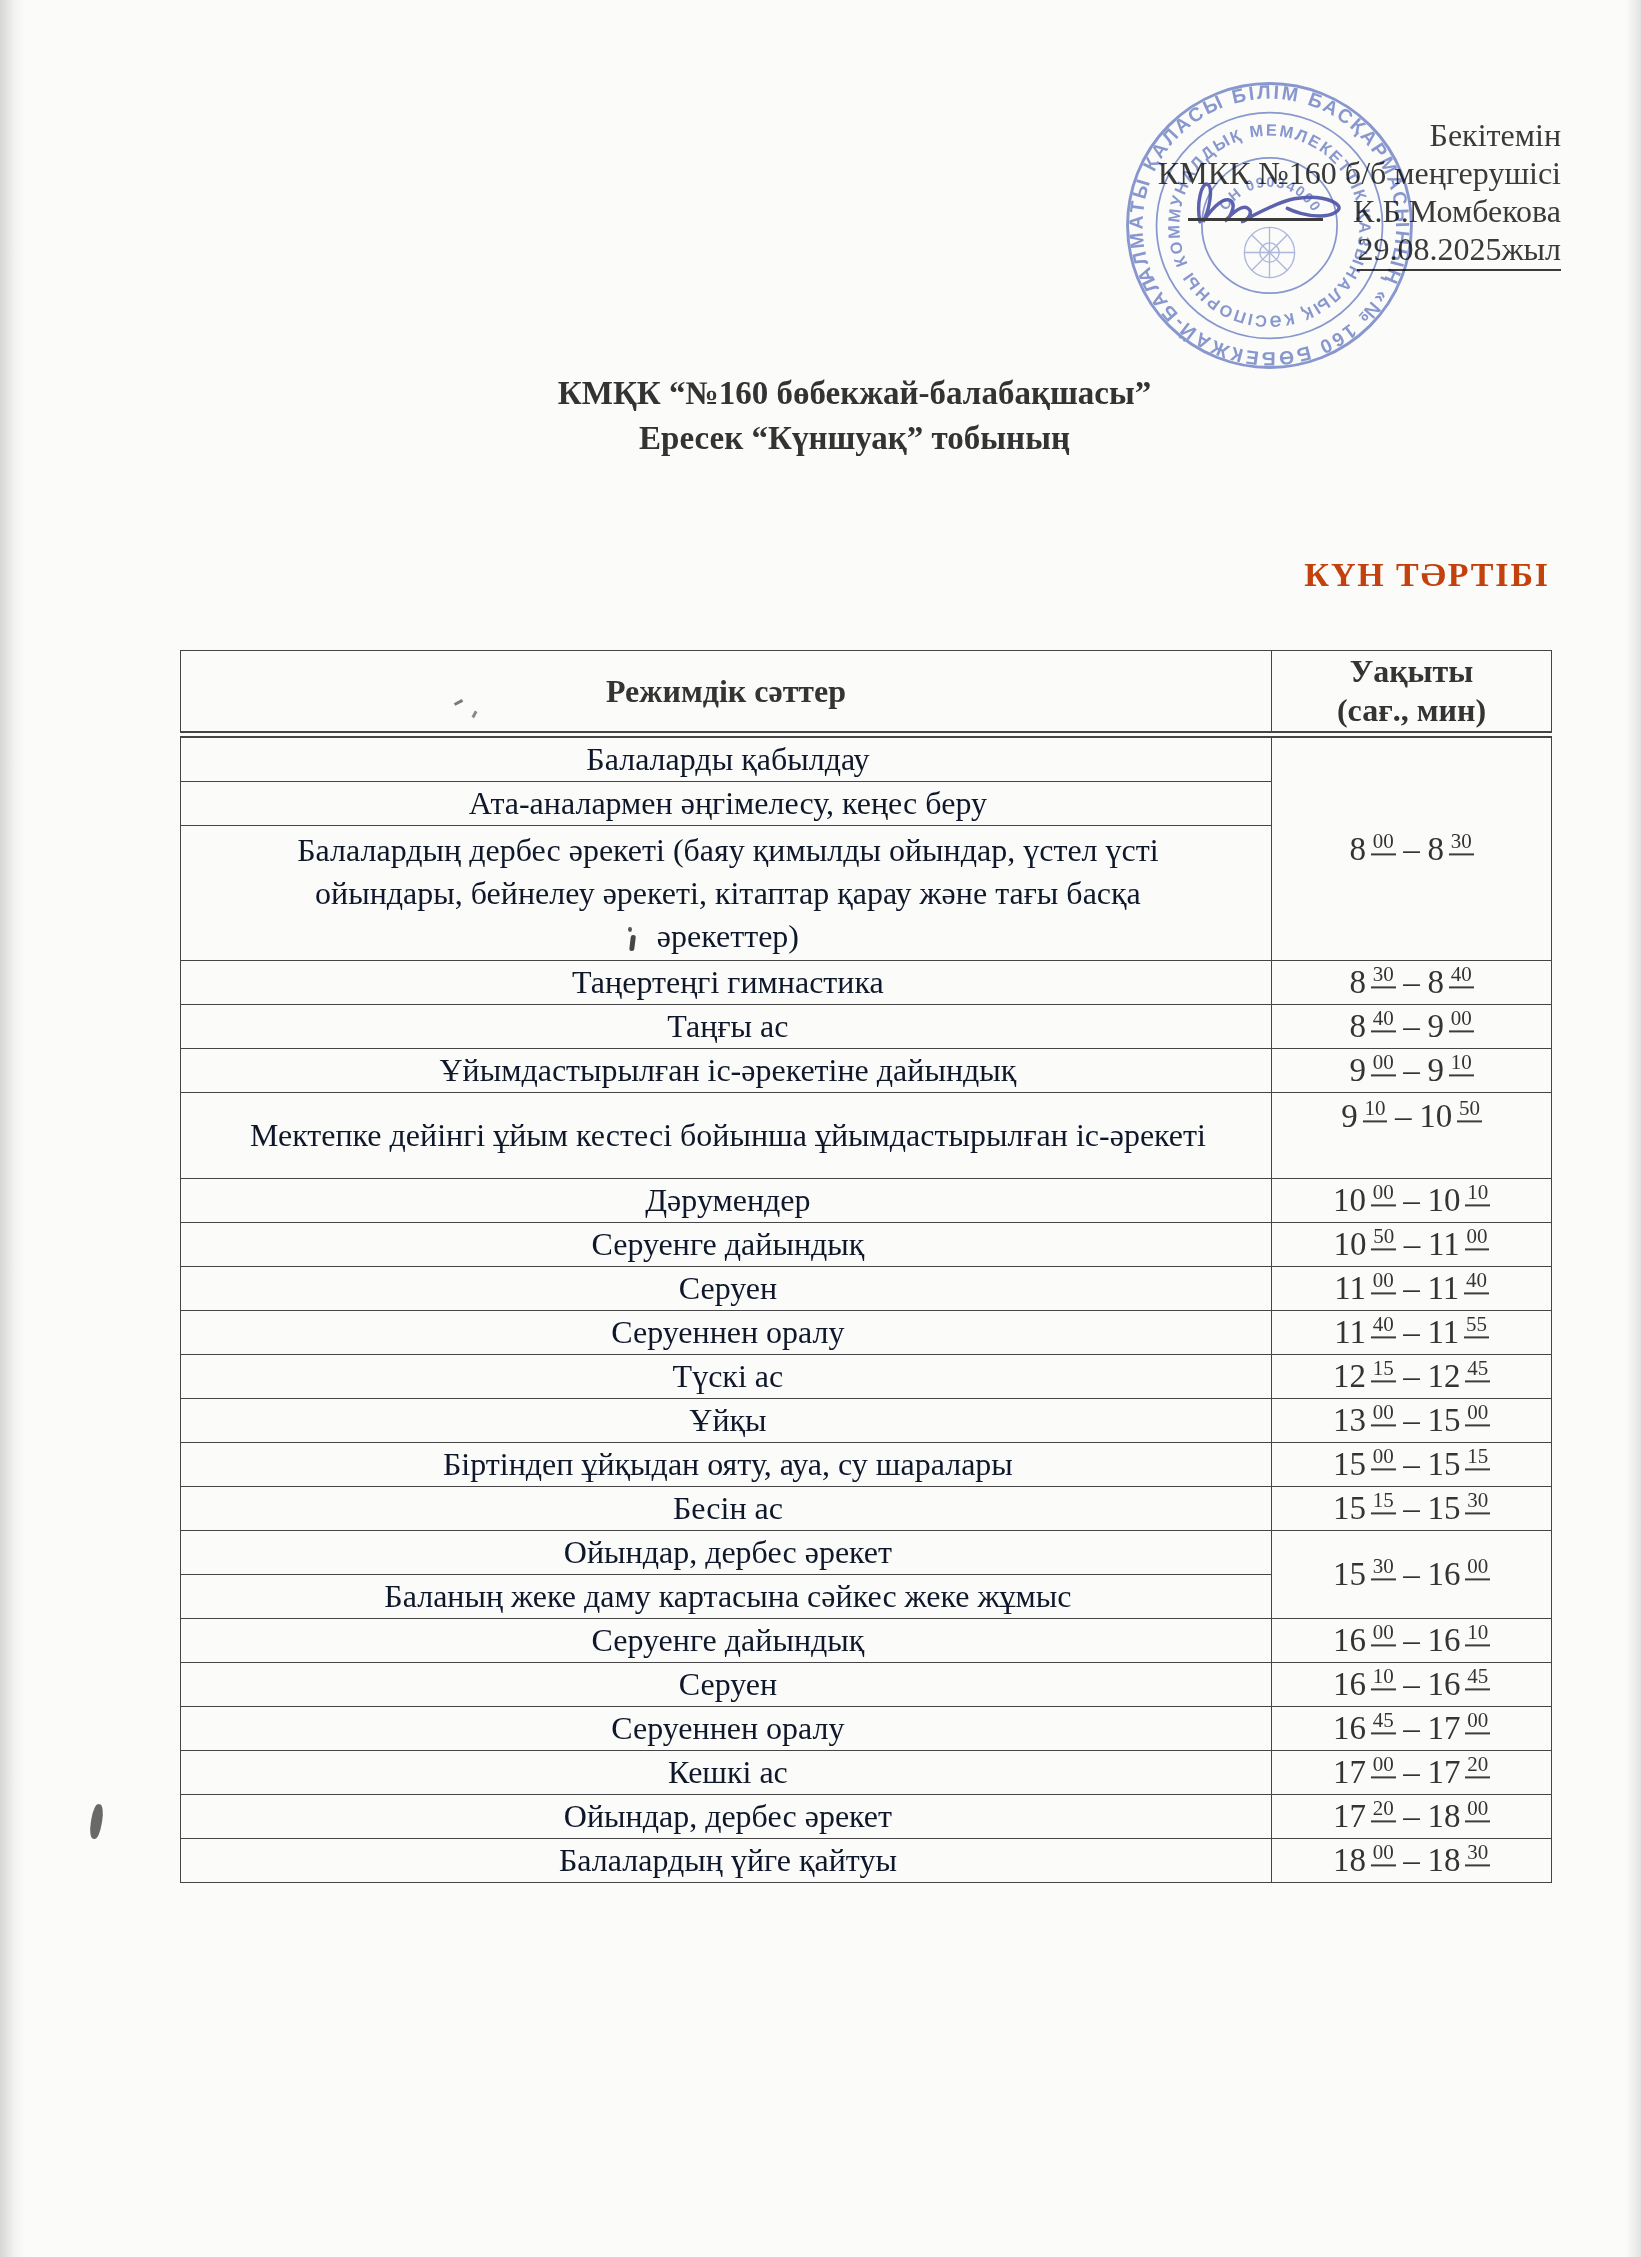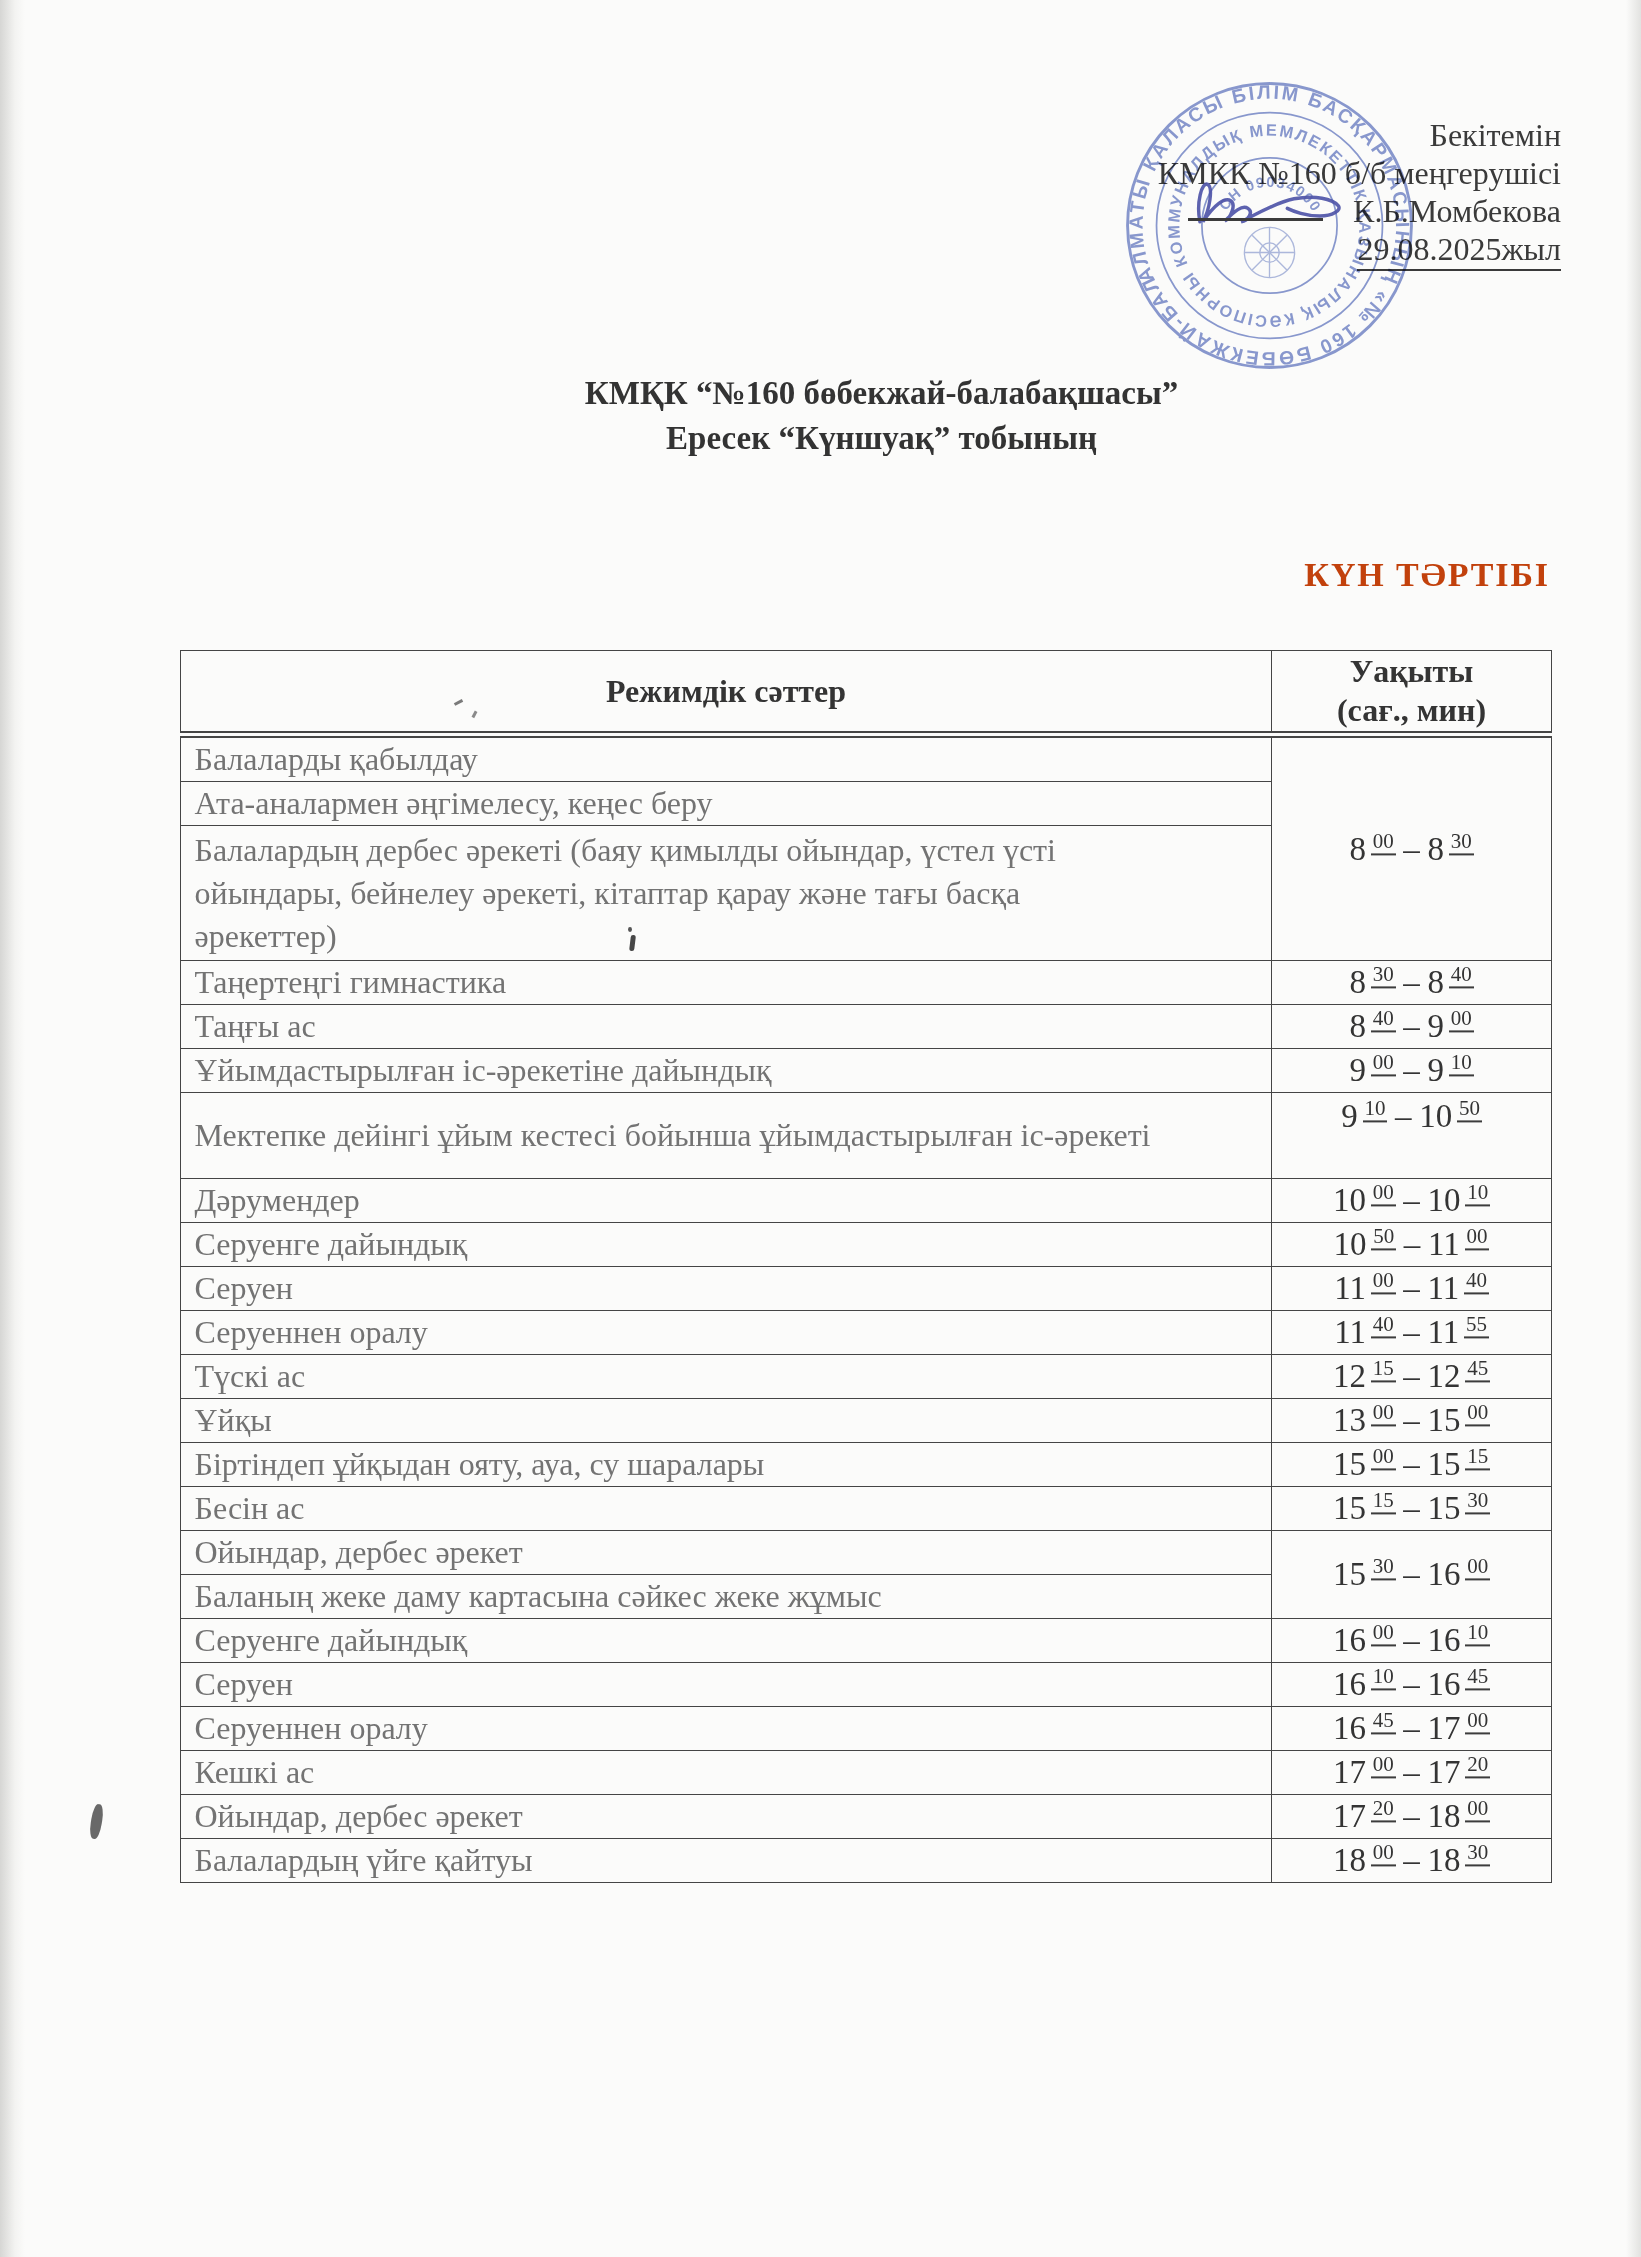--- a/index.html
+++ b/index.html
@@ -15,37 +15,37 @@
         font-size:32px;line-height:38px;color:#3a3a3a;margin-left:24px;}
   .approval .date-line span{border-bottom:2.9px solid #3a3a3a;padding-bottom:1.9px;}
 
   .sig-underline{position:absolute;left:1188px;top:218px;width:135px;height:2.9px;background:#3b3b3b;}
   .signature-svg{position:absolute;left:1186px;top:170px;}
 
   .stamp-svg{position:absolute;left:1115px;top:71px;opacity:.8;mix-blend-mode:multiply;}
   .stamp-svg text{font-family:"Liberation Sans","DejaVu Sans",sans-serif;font-weight:bold;}
 
   
-  .doc-titles{position:absolute;left:196px;top:371px;width:1371px;text-align:center;
+  .doc-titles{position:absolute;left:169px;top:371px;width:1371px;text-align:center;
         font-weight:bold;font-size:33px;line-height:45px;color:#333;}
   .doc-heading{position:absolute;left:179px;top:556px;width:1371px;text-align:right;
         font-weight:bold;font-size:34px;letter-spacing:1.9px;color:#c2410c;}
 
   
   .schedule{position:absolute;left:180px;top:650px;}
   table{border-collapse:collapse;table-layout:fixed;width:1371px;}
   td,th{border:1.9px solid #454545;}
   th{border-bottom:7.7px double #454545;height:73px;font-size:32px;font-weight:bold;
      text-align:center;vertical-align:middle;color:#343434;}
   th .hdr2{line-height:39px;}
   tr{height:43px;}
   tr.tall3{height:135px;}
   tr.tall2{height:86px;}
-  td.act{font-size:32px;text-align:left;vertical-align:middle;padding:0 9.7px 0 13.5px;
-     line-height:43px;color:#737373;}
+  td.act{font-size:32px;text-align:center;vertical-align:middle;padding:0 9.7px 0 13.5px;
+     line-height:43px;color:#0f172a;}
   td.act .w3{display:inline-block;max-width:966px;}
   td.act .w2{display:inline-block;max-width:956px;}
   td.time{font-size:33px;text-align:center;vertical-align:middle;color:#343434;white-space:nowrap;margin-top:20px;}
   td.time.va-top{vertical-align:top;padding-top:5px;}
   .mm{display:inline-block;font-size:21px;line-height:1;transform:translateY(-11.6px);
       border-bottom:2.4px solid #3c3c3c;padding:0 1.9px 1px 1.9px;margin-left:4.8px;}
   .dash{margin:0 7.7px;}
 
   
   .artifact{position:absolute;}

